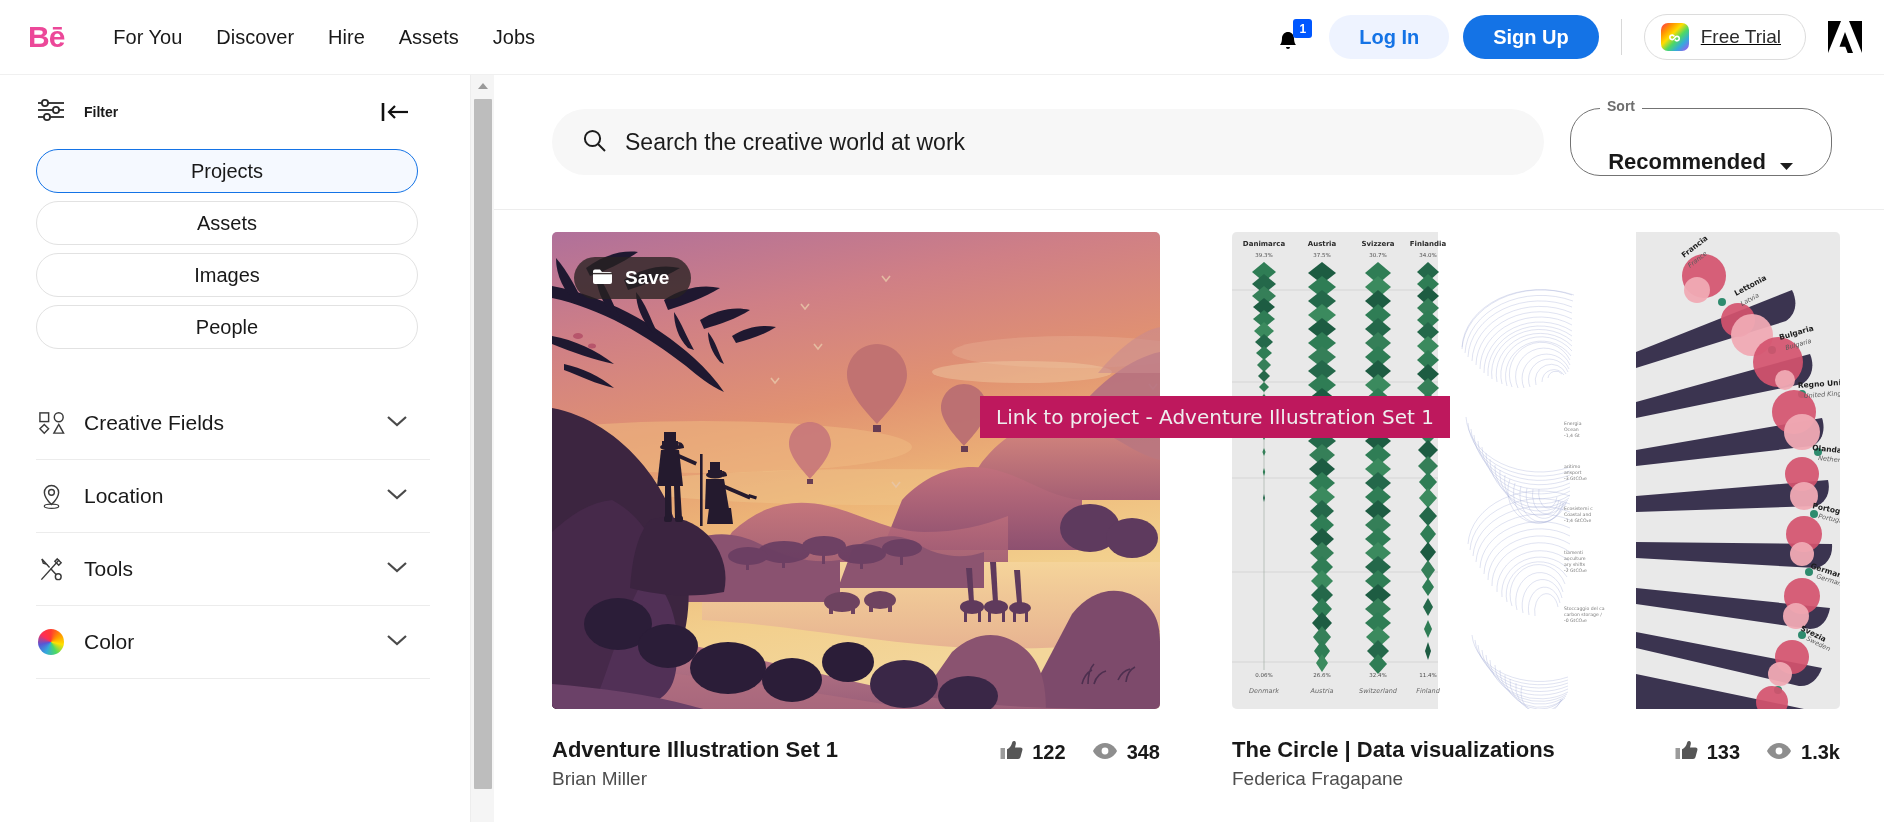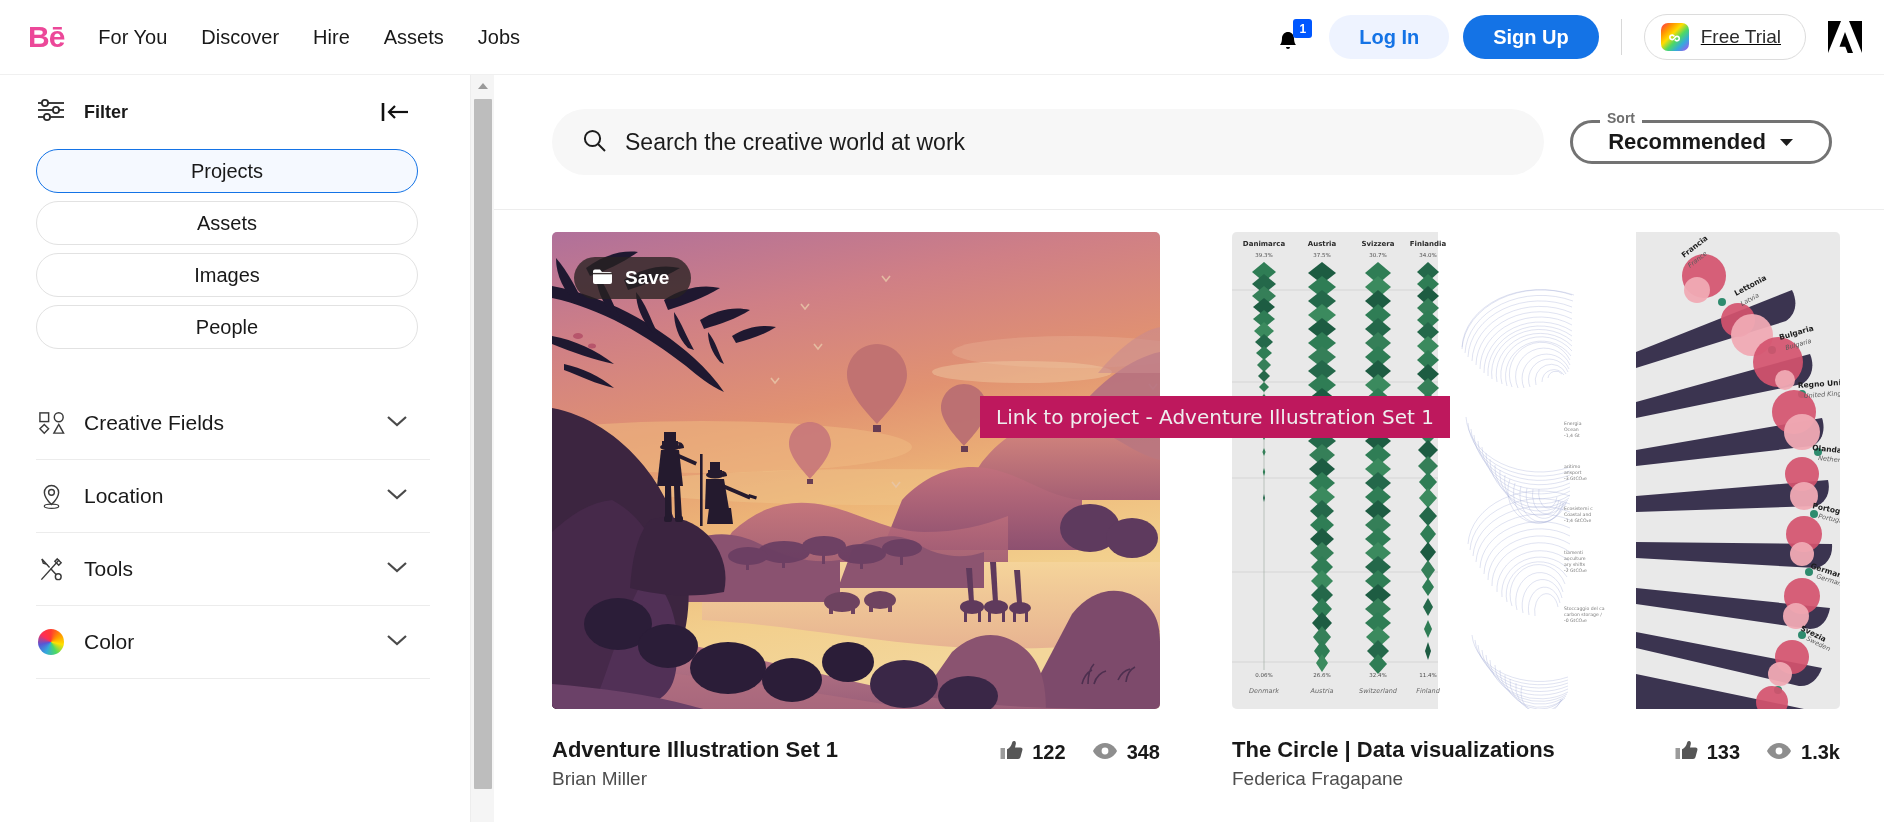--- a/index.html
+++ b/index.html
@@ -17,21 +17,21 @@
     background: #ffffff;
     display: flex; align-items: center;
     border-bottom: 1px solid #f0f0f0;
   }
   .logo {
     margin-left: 28px; margin-right: 34px;
     font-size: 30px; font-weight: bold; color: #ec4899;
     letter-spacing: -1px; line-height: 1;
     display: flex; align-items: center;
   }
-  .nav { display: flex; align-items: flex-end; gap: 34px; }
+  .nav { display: flex; align-items: flex-end; gap: 34px; margin-left: 15px; }
   .nav-item {
     font-size: 20px; color: #191919; font-weight: 400;
     cursor: pointer; white-space: nowrap;
   }
   .header-right {
     margin-left: auto; display: flex; align-items: center;
     margin-right: 22px; gap: 0;
   }
   .bell-wrap { position: relative; width: 38px; height: 40px; margin-right: 16px; }
   .bell-badge {
@@ -82,21 +82,21 @@
     position: absolute; top: 75px; left: 0;
     width: 466px; height: 747px;
     background: #fff; padding: 0 36px;
     overflow: hidden;
   }
   .filter-head {
     display: flex; align-items: center;
     height: 74px; position: relative;
   }
   .filter-label {
-    font-size: 18px; font-weight: bold; color: #191919;
+    font-size: 14px; font-weight: bold; color: #191919;
     margin-left: 18px;
   }
   .collapse-btn {
     position: absolute; right: 20px; top: 50%;
     transform: translateY(-50%);
     cursor: pointer; width: 30px; height: 28px;
   }
   .pill {
     width: 382px; height: 44px; border-radius: 22px;
     border: 1px solid #e2e2e2; background: #fff;
@@ -158,23 +158,23 @@
   .searchbox {
     flex: 1; height: 66px; border-radius: 33px;
     background: #f7f7f7; display: flex; align-items: center;
     padding: 0 30px; cursor: text; max-width: 1035px;
   }
   .search-placeholder {
     font-size: 23px; color: #1c1c1c; margin-left: 18px;
   }
   .sort-wrap { position: relative; margin-left: auto; }
   .sort-box {
-    border: 3px solid #737373; border-radius: 30px;
-    height: 44px; min-width: 262px;
-    display: flex; align-items: center; justify-content: center;
+    border: 1px solid #737373; border-radius: 30px;
+    height: 68px; min-width: 262px;
+    display: flex; align-items: flex-end; justify-content: center;
     gap: 13px; cursor: pointer; padding: 0 26px;
   }
   .sort-legend {
     position: absolute; top: -10px; left: 30px;
     background: #fff; padding: 0 7px;
     font-size: 14px; color: #6e6e6e; font-weight: bold;
   }
   .sort-value { font-size: 22px; font-weight: bold; color: #191919; }
 
   

